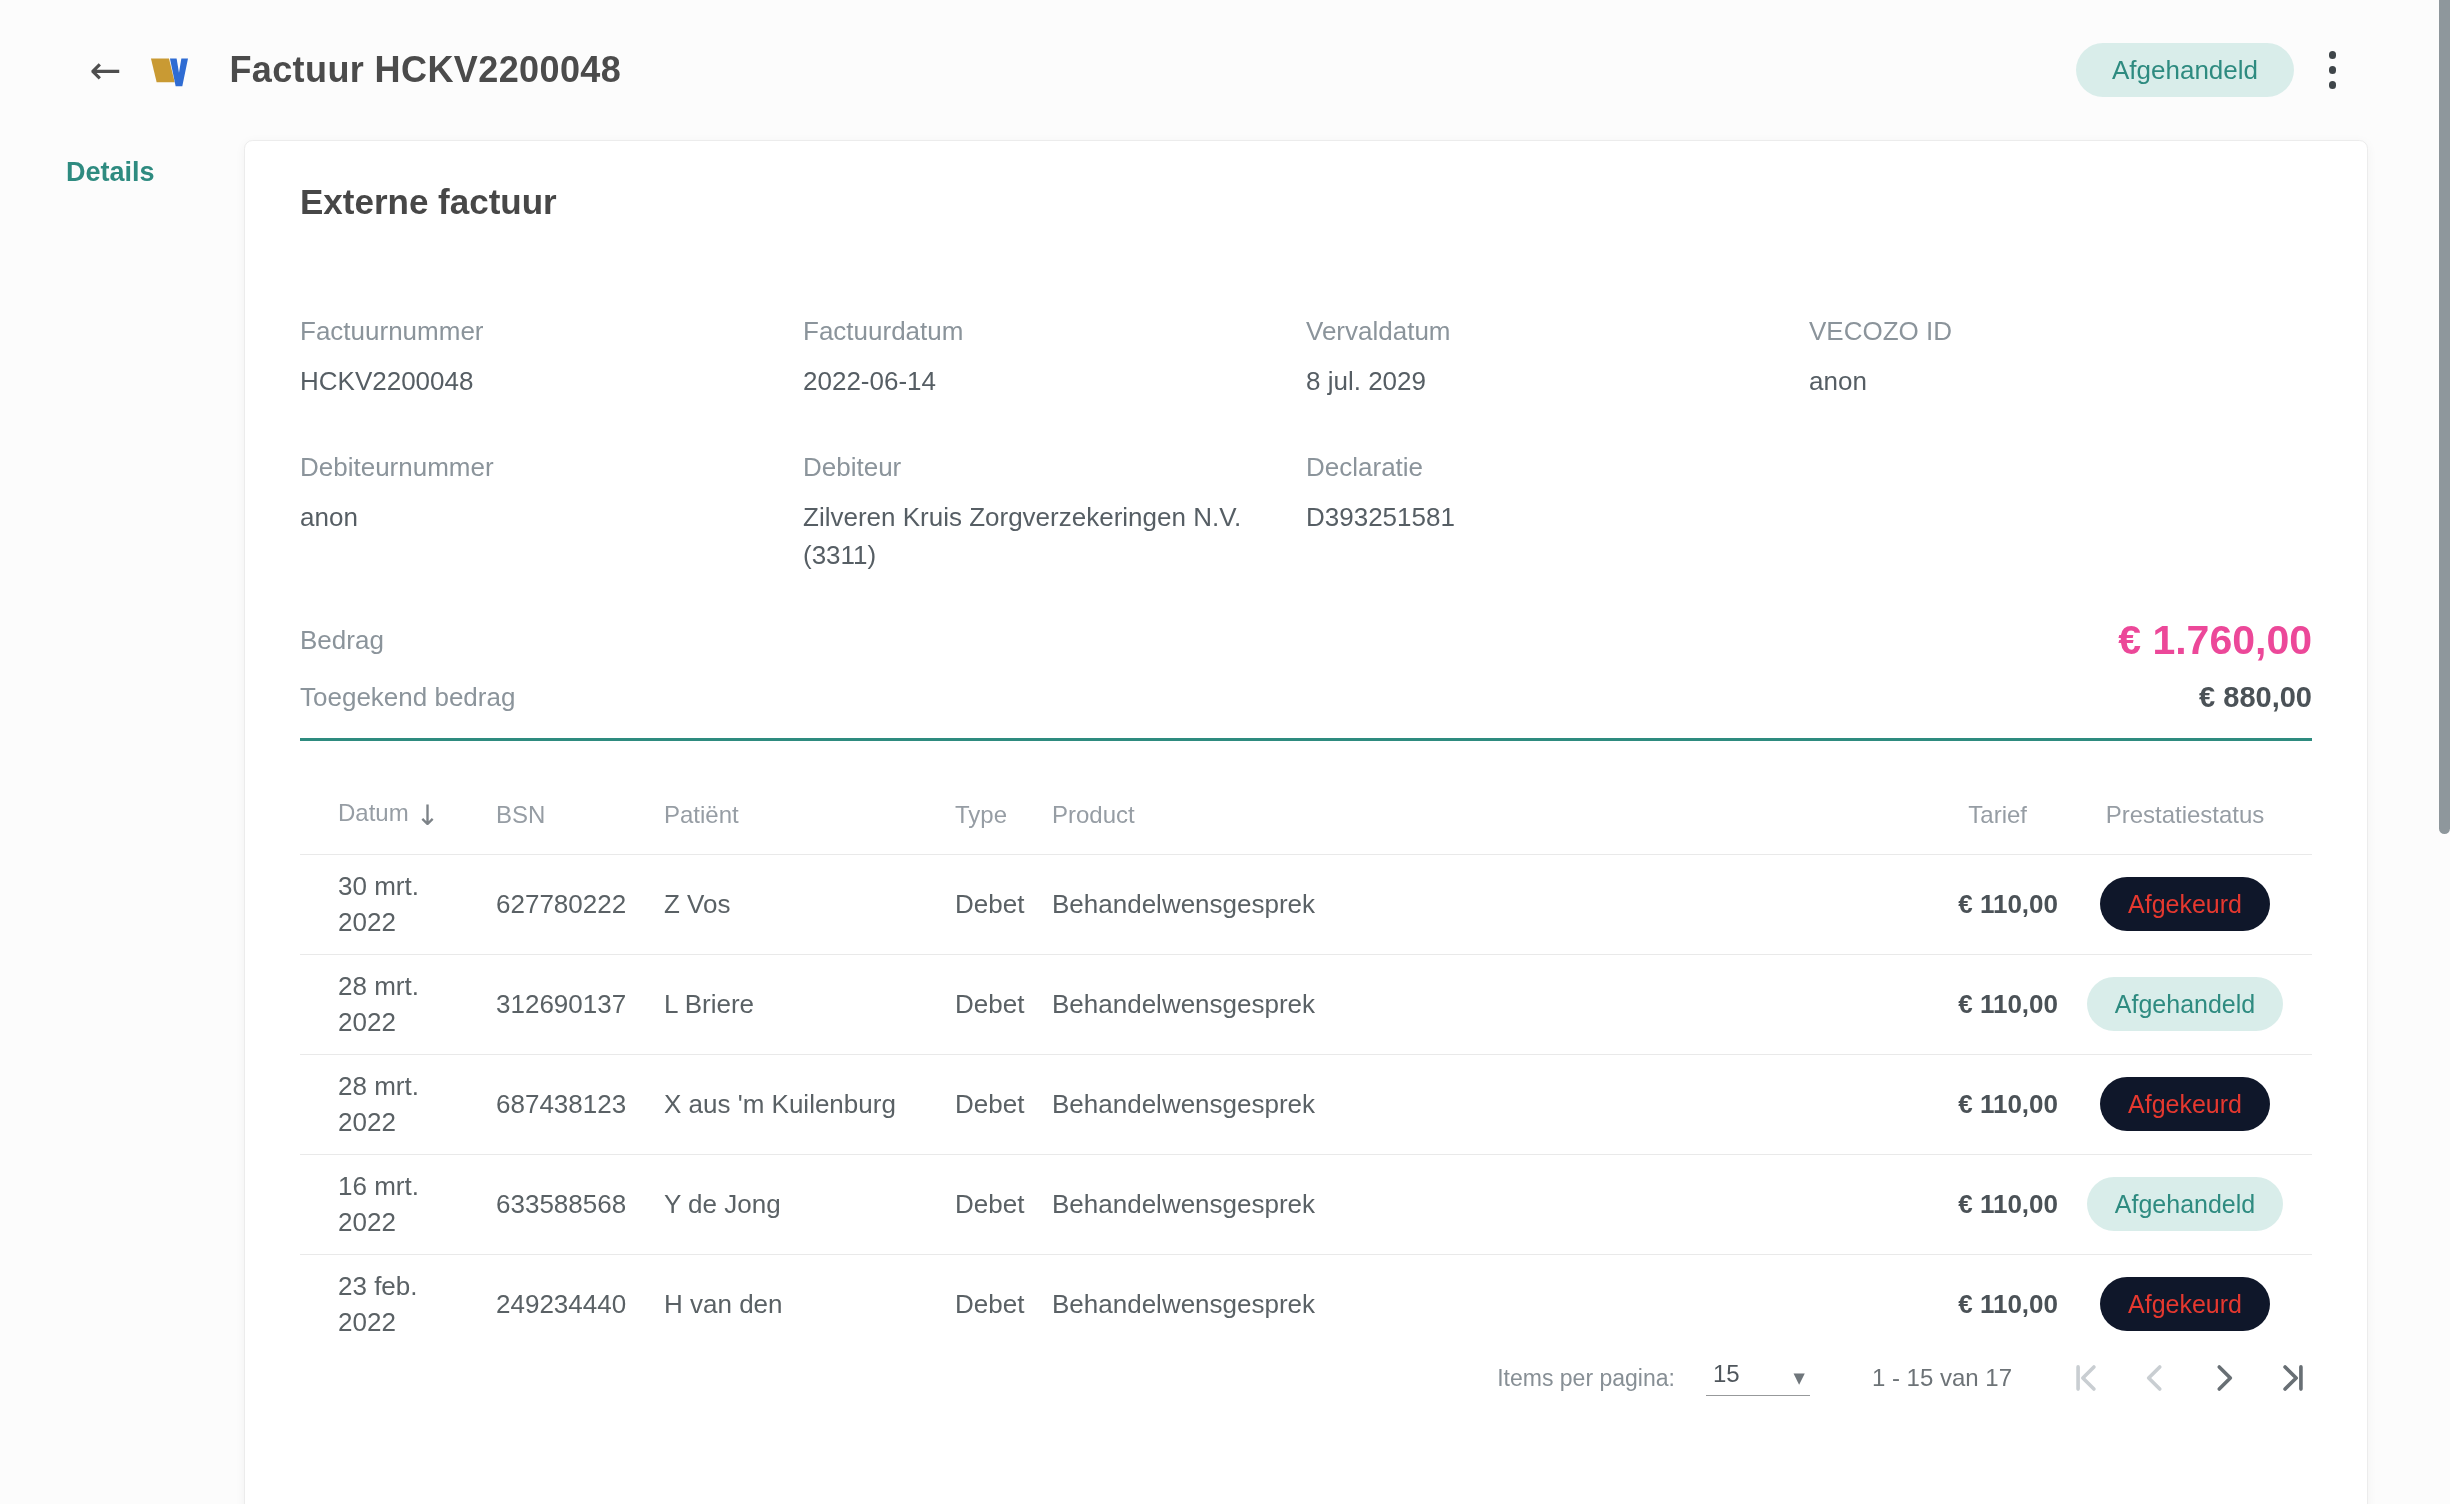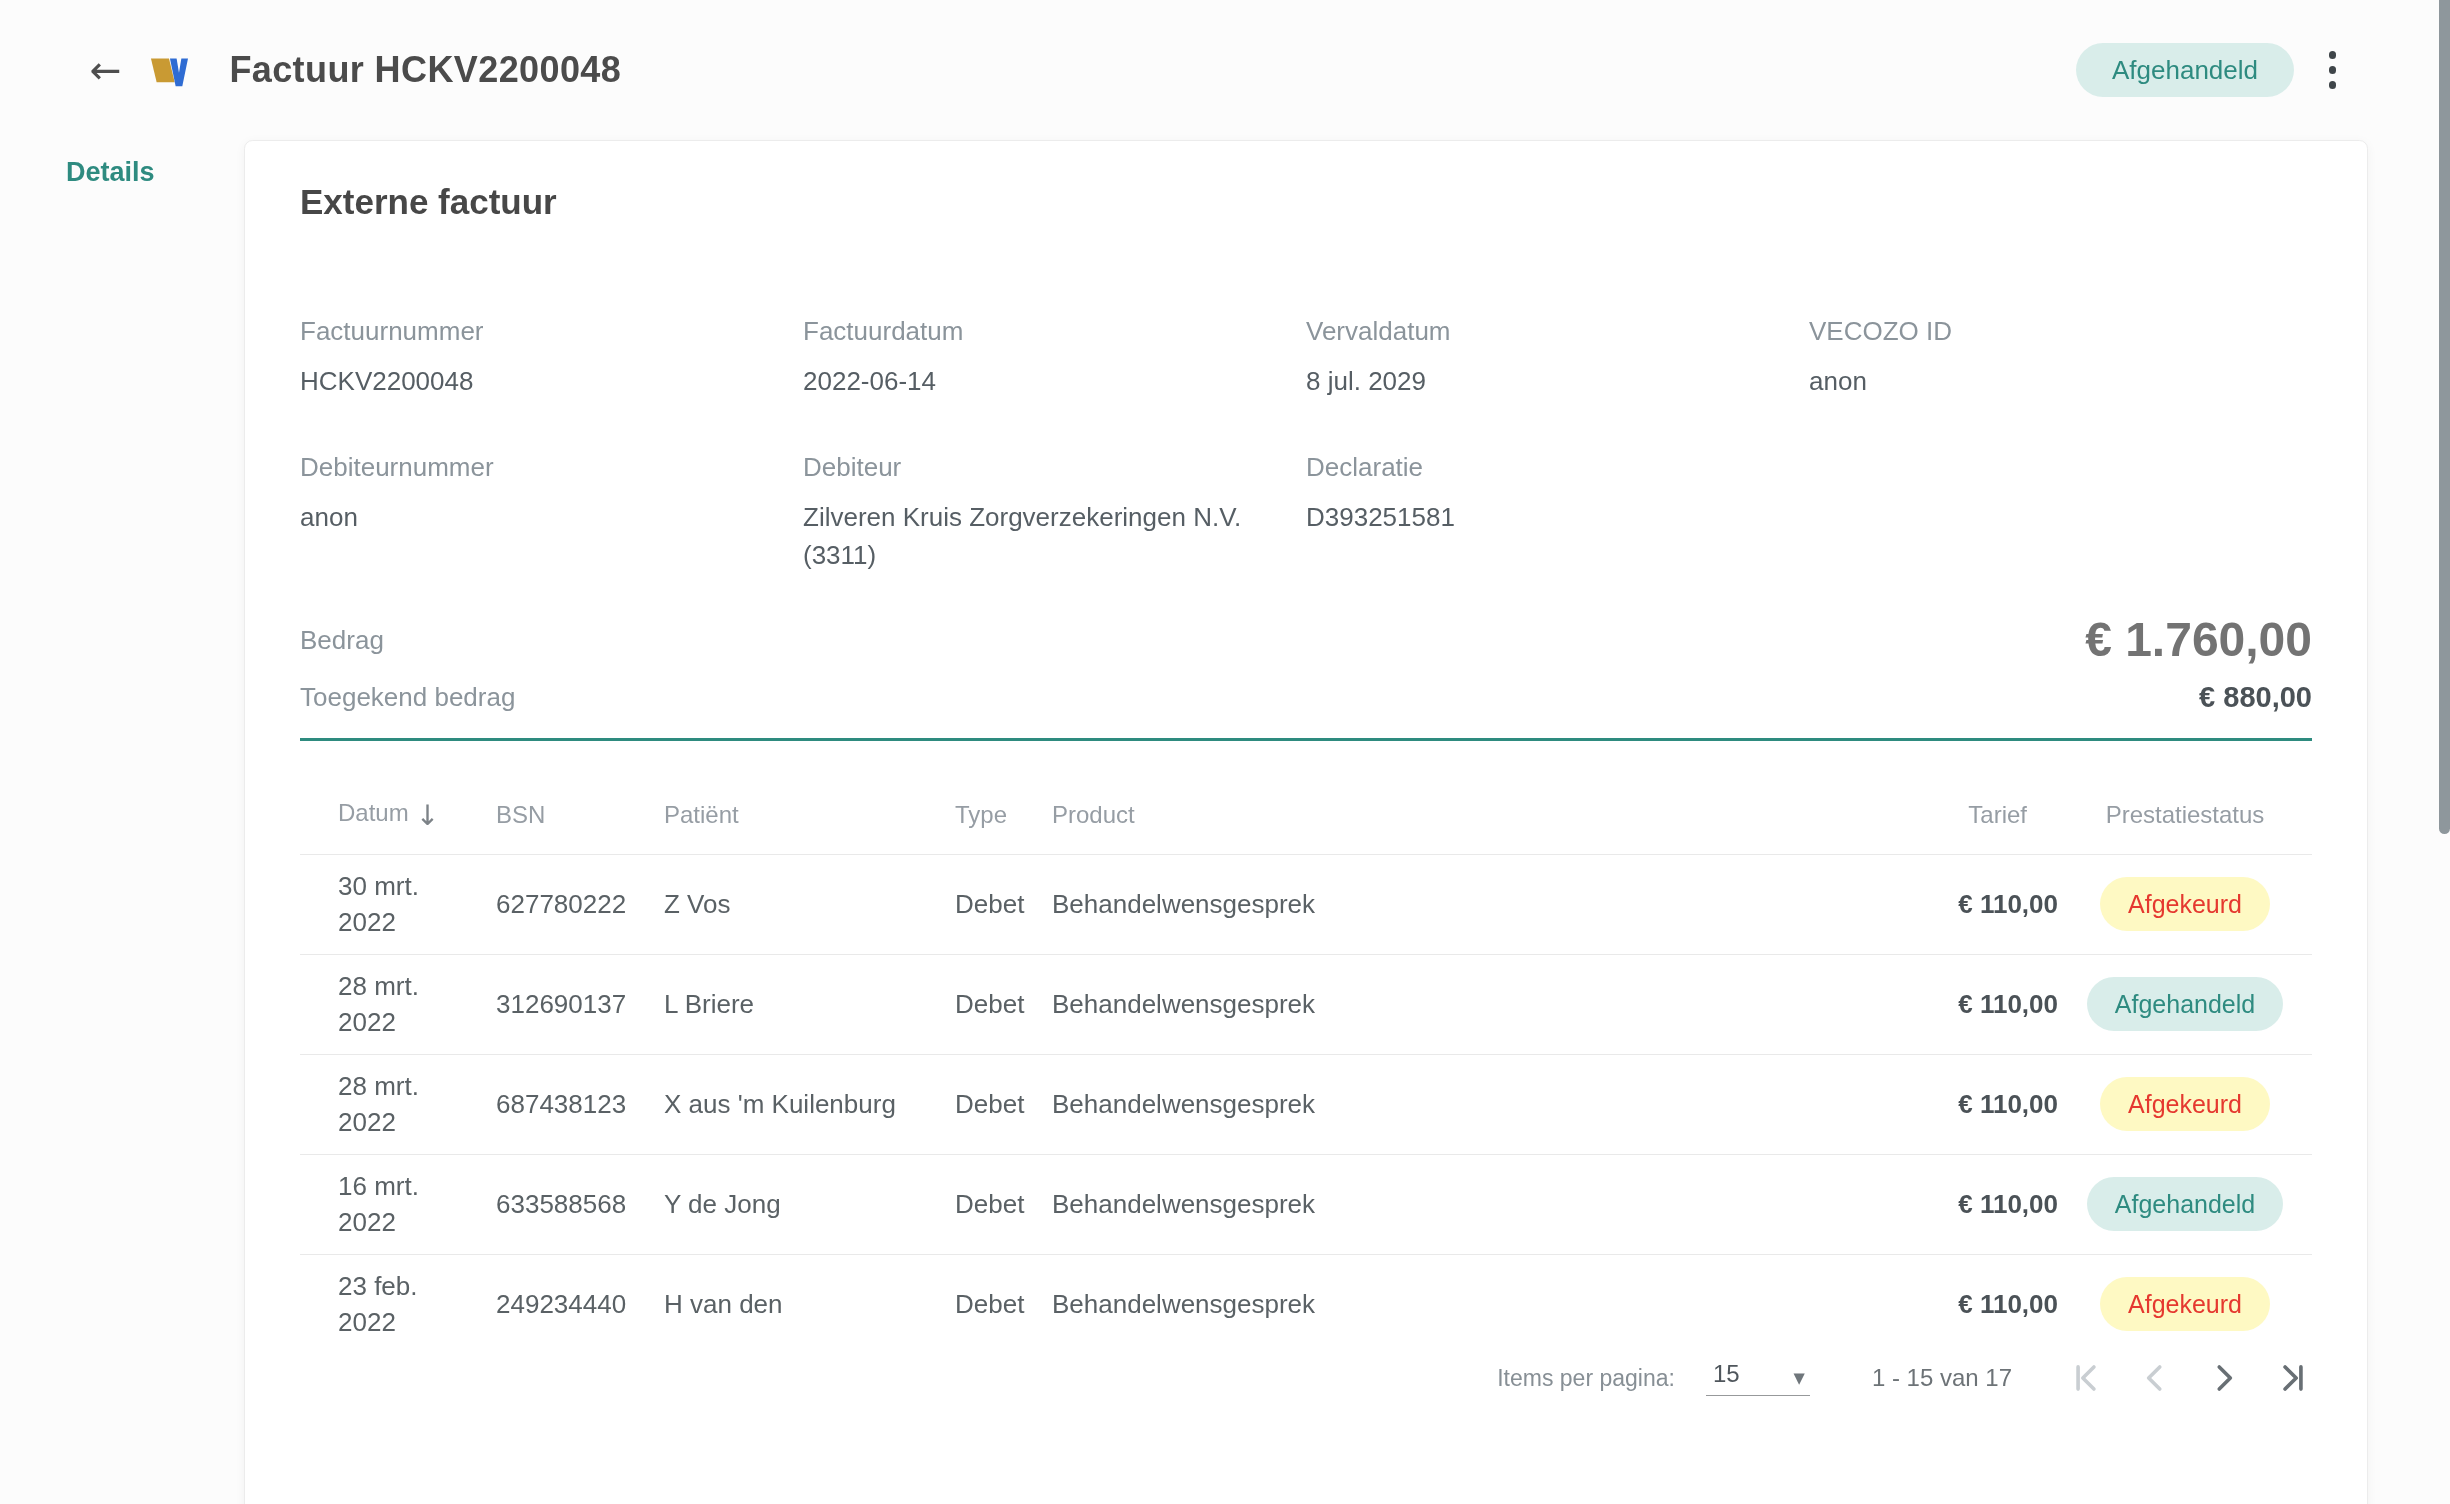--- a/index.html
+++ b/index.html
@@ -64,21 +64,21 @@
   }
   .field { padding-right:35px; }
   .field-label { font-size:26px; line-height:38px; color:#8b949b; }
   .field-value { margin-top:12px; font-size:26px; line-height:38px; color:#565e64; }
 
   
   .amounts { margin-top:40px; }
   .amount-row { display:flex; justify-content:space-between; align-items:center; }
   .amount-row + .amount-row { margin-top:12px; }
   .amount-label { font-size:26px; color:#8b949b; line-height:38px; }
-  .amount-value-lg { font-size:48px; font-weight:bold; color:#737373; line-height:52px;text-align:right; }
+  .amount-value-lg { font-size:41px; font-weight:bold; color:#ec4899; line-height:52px;text-align:right; }
   .amount-value-sm { font-size:29px; font-weight:bold; color:#4b5257; line-height:38px; }
 
   .teal-divider { margin-top:22.4px; height:2.6px; background:#2e8b7f; }
 
   
   .list-header { margin-top:41px; display:flex; justify-content:space-between; align-items:center; }
   .link-btn { font-size:27px; font-weight:bold; color:#35897c; background:none; border:none; cursor:pointer; }
 
   .grid-row {
     display:grid;
@@ -90,21 +90,21 @@
   .sort-icon { font-size:28px; color:#7d8388; }
   .cell-tarief { text-align:right; }
   .thead .cell-tarief { padding-right:31px; }
   .cell-status { display:flex; justify-content:center; }
 
   .tbody { height:481px; overflow:hidden; }
   .trow { height:100px; border-bottom:1.7px solid #e9e9e9; font-size:26px; color:#5a6165; }
   .trow .cell-datum { padding-left:38px; line-height:36px; padding-right:26px; }
   .trow .cell-tarief { font-weight:bold; color:#4b5257; }
   .pill { font-size:25px; padding:12px 28px; border-radius:38px; line-height:1.2; white-space:nowrap; }
-  .pill[data-variant="Afgekeurd"]   { color:#e5382f; background:#fef9c3; }
+  .pill[data-variant="Afgekeurd"]   { color:#e5382f; background:#0f172a; }
   .pill[data-variant="Afgehandeld"] { color:#2e8b80; background:#d9edea; }
 
   
   .paginator {
     height:85px; display:flex; align-items:center; justify-content:flex-end;
     font-size:23px; color:#878f95;
   }
   .pp-select {
     margin-left:31px; width:104px;
     display:flex; align-items:flex-end; justify-content:space-between;

